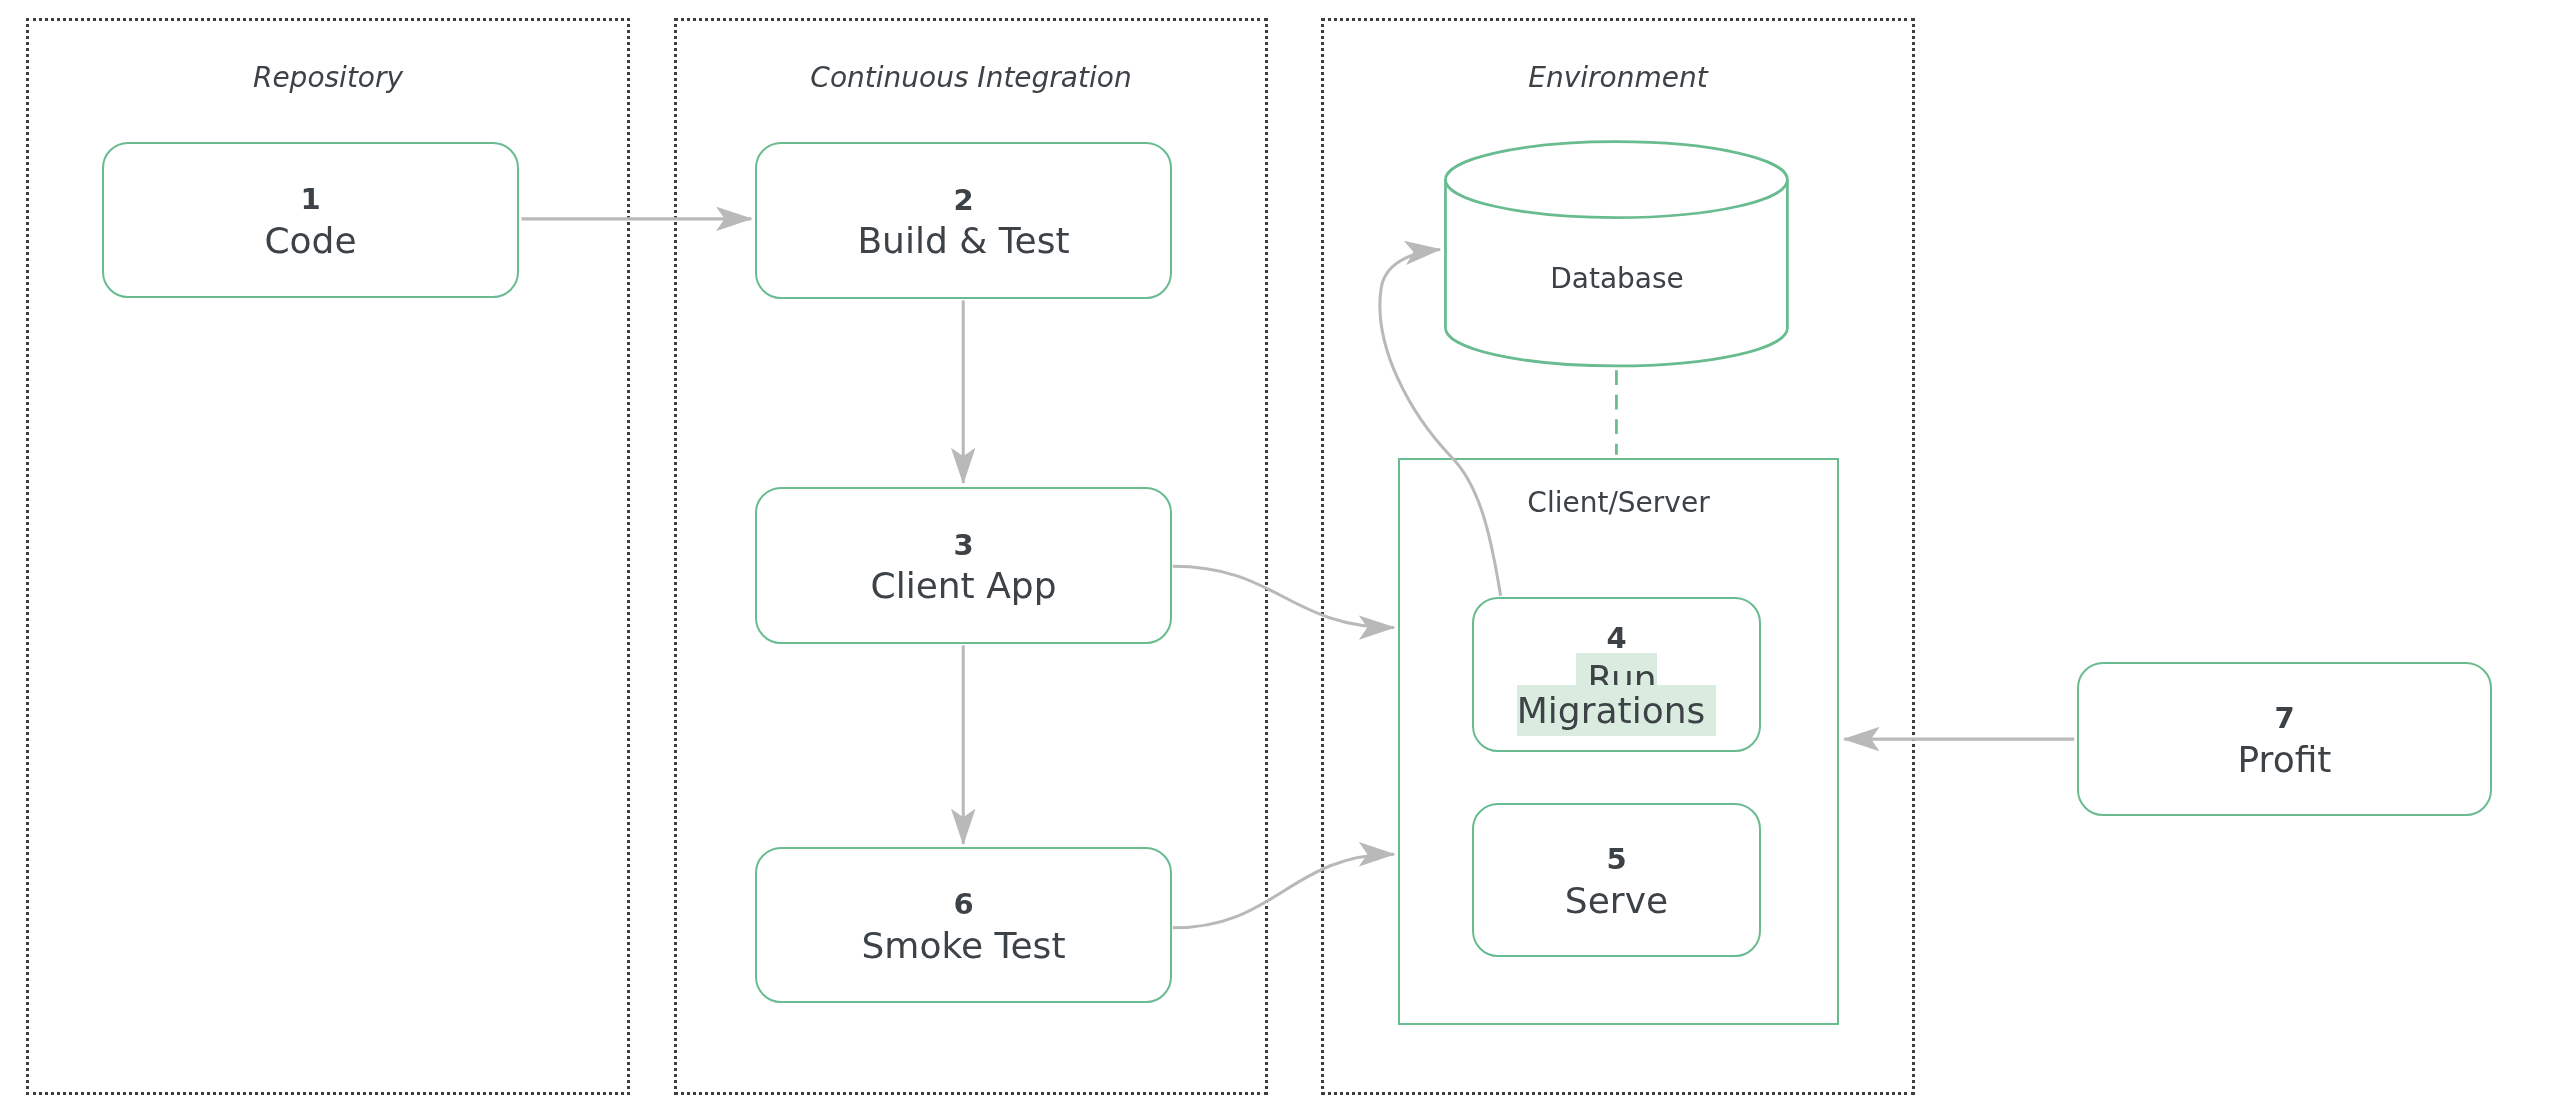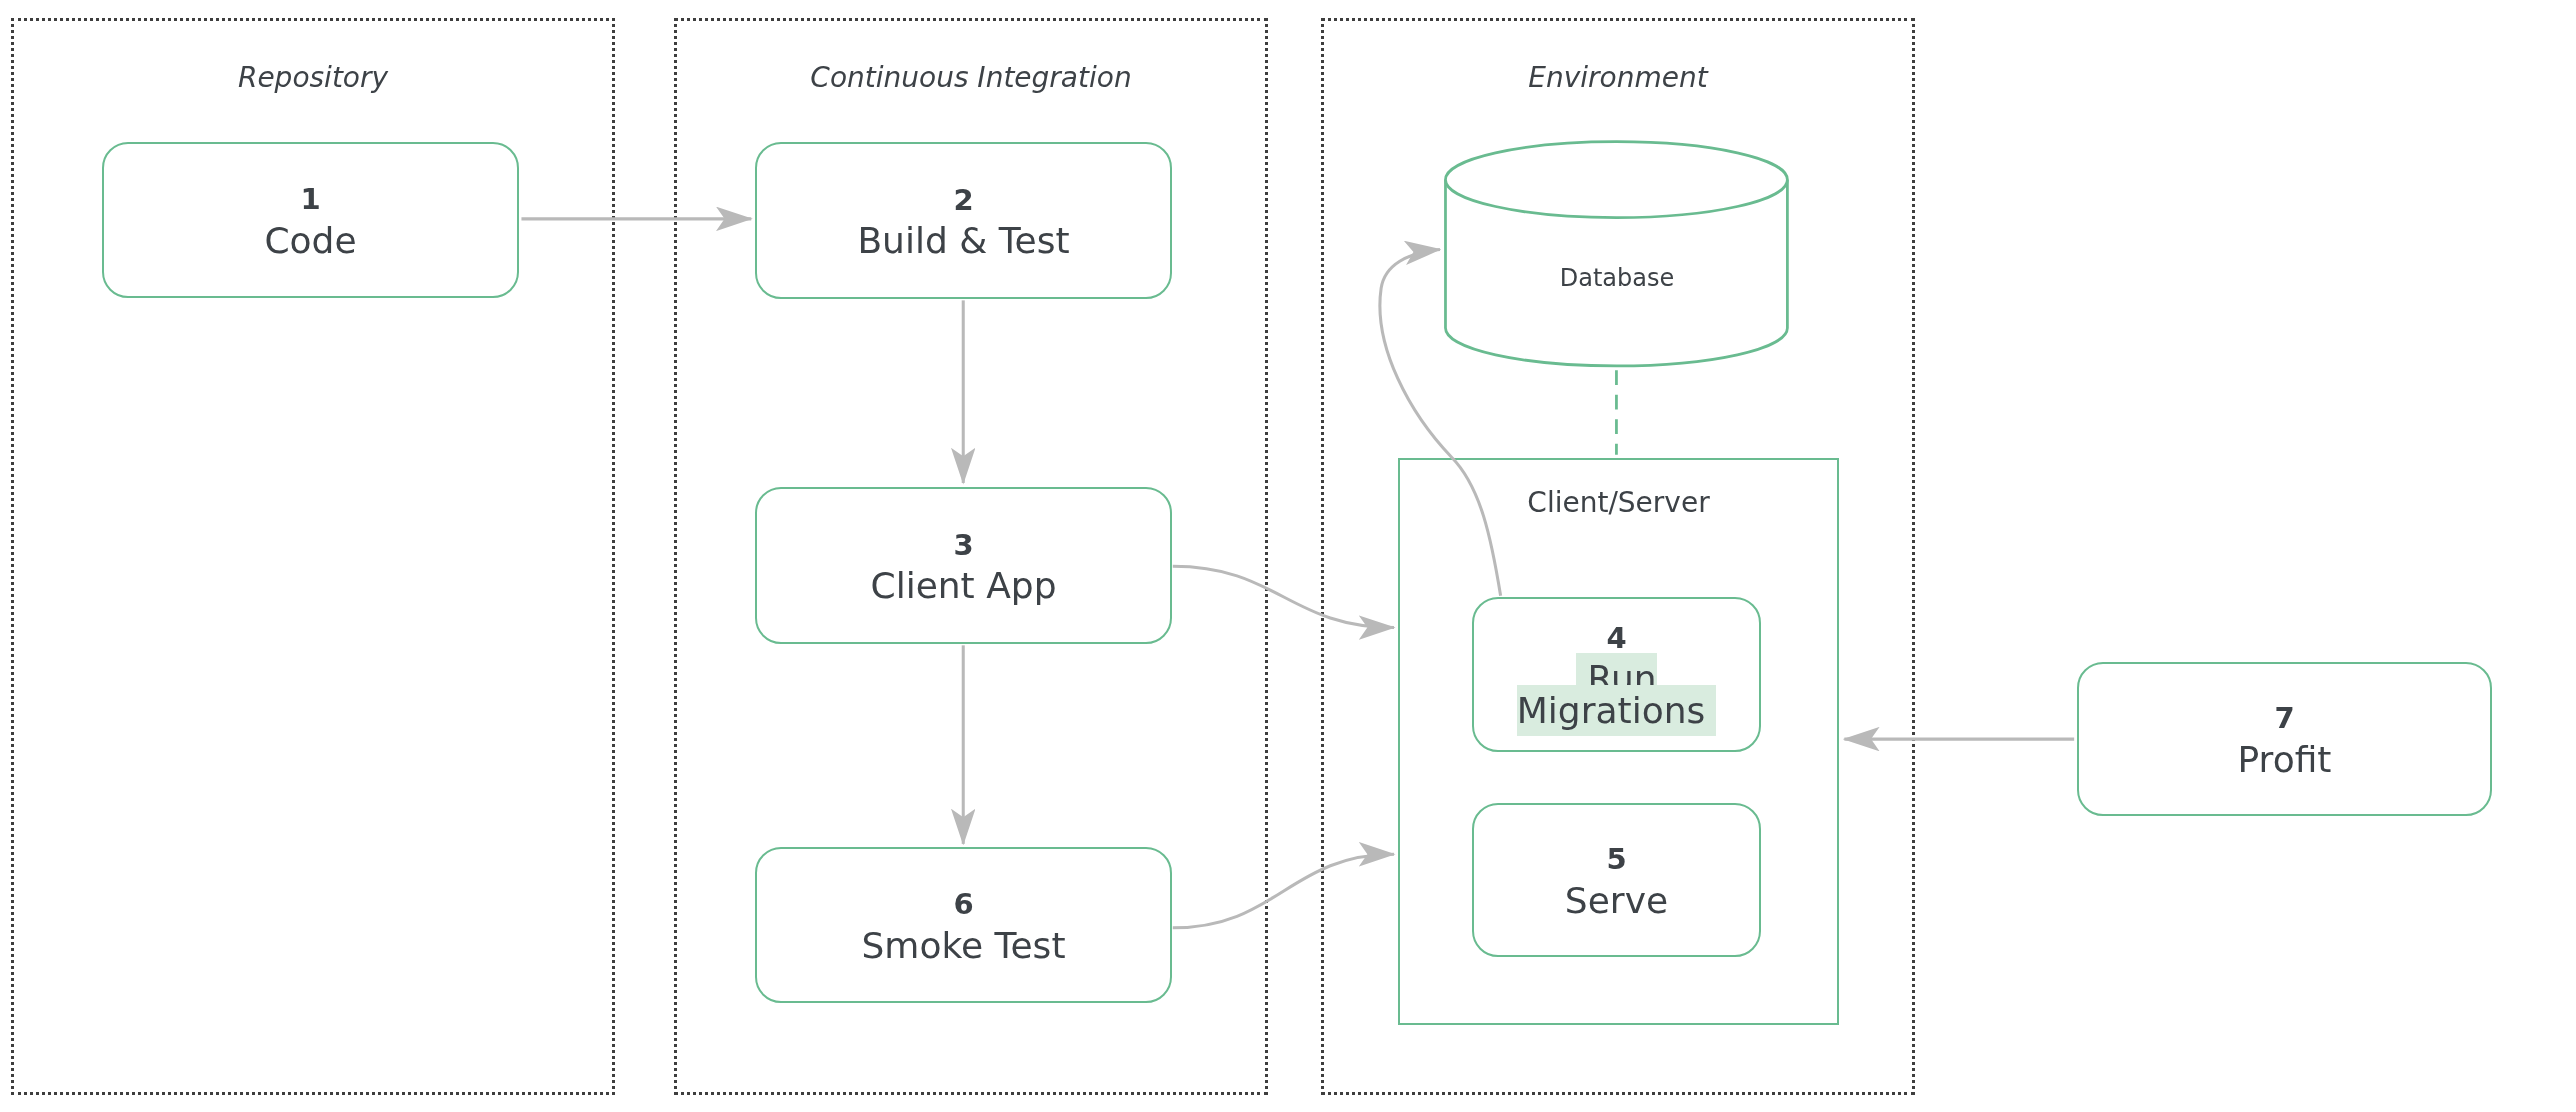--- a/index.html
+++ b/index.html
@@ -26,30 +26,30 @@
   .node .label .hl{background:#d9ecdf;padding:5px 11px;}
   #app-container{
     position:absolute;left:1398px;top:458px;width:441px;height:567px;
     box-sizing:border-box;border:2.5px solid #69bb90;background:#ffffff;z-index:2;
   }
   #app-container .container-title{
     padding-top:21px;text-align:center;font-size:28px;line-height:43px;color:#3d4247;
   }
   #db-label{
     position:absolute;left:1476px;top:262px;width:282px;text-align:center;
-    font-size:24px;line-height:33px;z-index:4;
+    font-size:28px;line-height:33px;z-index:4;
   }
   #overlay{position:absolute;left:0;top:0;width:2576px;height:1113px;z-index:3;pointer-events:none;}
 </style>
 </head>
 <body>
 
 <div id="canvas">
 
-  <div class="column" style="left:11px;width:604px;">
+  <div class="column" style="left:26px;width:604px;">
     <div class="column-title">Repository</div>
   </div>
   <div class="column" style="left:674px;width:594px;">
     <div class="column-title">Continuous Integration</div>
   </div>
   <div class="column" style="left:1321px;width:594px;">
     <div class="column-title">Environment</div>
   </div>
 
   <div id="app-container">

